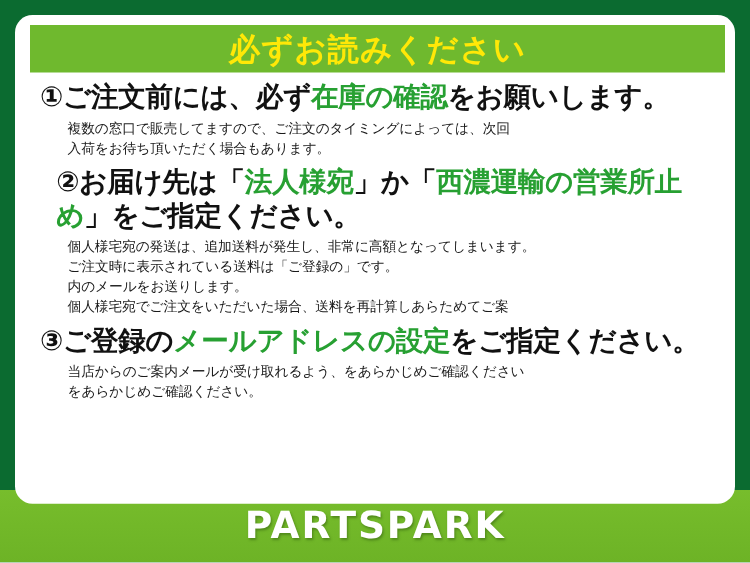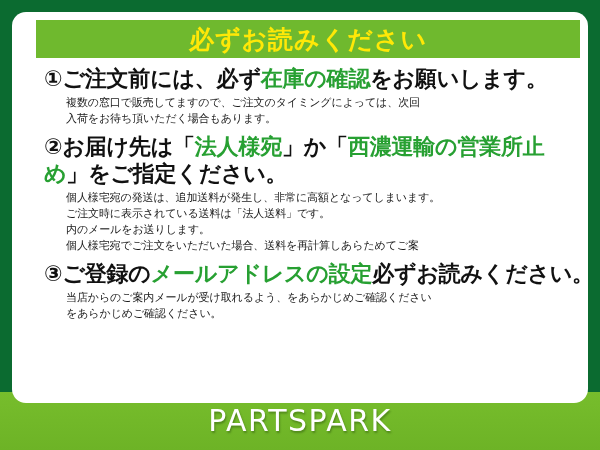--- a/index.html
+++ b/index.html
@@ -31,42 +31,42 @@
     height: 58px;
     background: linear-gradient(180deg, #77bd2c 0%, #6db326 100%);
     display: flex;
     align-items: center;
     justify-content: center;
   }
 
   .brand {
     color: #ffffff;
     font-size: 30px;
-    font-weight: normal;
+    font-weight: bold;
     letter-spacing: 1.5px;
     text-shadow: 1px 2px 2px rgba(40,80,10,0.45);
     line-height: 1;
     font-family: "DejaVu Sans", "Liberation Sans", sans-serif;
   }
 
   
   .panel {
     position: absolute;
     left: 12px;
     top: 12px;
     width: 576px;
     height: 391px;
     box-sizing: border-box;
     background: #ffffff;
     border-radius: 14px;
     overflow: hidden;
   }
 
   .panel-inner {
-    padding: 8px 8px 0 24px;
+    padding: 8px 8px 0 12px;
   }
 
   .header-band {
     height: 38px;
     background: #6fb92e;
     display: flex;
     align-items: center;
     justify-content: center;
   }
 
@@ -90,20 +90,21 @@
     color: #111111;
     font-size: 22px;
     font-weight: bold;
     line-height: 1.22;
     letter-spacing: -0.2px;
     white-space: nowrap;
   }
 
   .item-head.wrap {
     white-space: normal;
+    margin-left: 13px;
   }
 
   .hl {
     color: #27a032;
   }
 
   .item-sub {
     color: #1a1a1a;
     font-size: 11px;
     font-weight: normal;
@@ -137,27 +138,27 @@
             <div class="item-head"><span>①</span><span class="">ご注文前には、必ず</span><span class="hl">在庫の確認</span><span class="">をお願いします。</span></div>
             <div class="item-sub">
               <div class="sub-line">複数の窓口で販売してますので、ご注文のタイミングによっては、次回</div>
               <div class="sub-line">入荷をお待ち頂いただく場合もあります。</div>
             </div>
           </div>
           <div class="item">
             <div class="item-head wrap"><span>②</span><span class="">お届け先は「</span><span class="hl">法人様宛</span><span class="">」か「</span><span class="hl">西濃運輸の営業所止め</span><span class="">」をご指定ください。</span></div>
             <div class="item-sub">
               <div class="sub-line">個人様宅宛の発送は、追加送料が発生し、非常に高額となってしまいます。</div>
-              <div class="sub-line">ご注文時に表示されている送料は「法人送料」です。</div>
+              <div class="sub-line">ご注文時に表示されている送料は「ご登録の」です。</div>
               <div class="sub-line">内のメールをお送りします。</div>
               <div class="sub-line">個人様宅宛でご注文をいただいた場合、送料を再計算しあらためてご案</div>
             </div>
           </div>
           <div class="item">
-            <div class="item-head"><span>③</span><span class="">ご登録の</span><span class="hl">メールアドレスの設定</span><span class="">必ずお読みください。</span></div>
+            <div class="item-head"><span>③</span><span class="">ご登録の</span><span class="hl">メールアドレスの設定</span><span class="">をご指定ください。</span></div>
             <div class="item-sub">
               <div class="sub-line">当店からのご案内メールが受け取れるよう、をあらかじめご確認ください</div>
               <div class="sub-line">をあらかじめご確認ください。</div>
             </div>
           </div>
         </div>
     </div>
   </div>
 
 </div>

